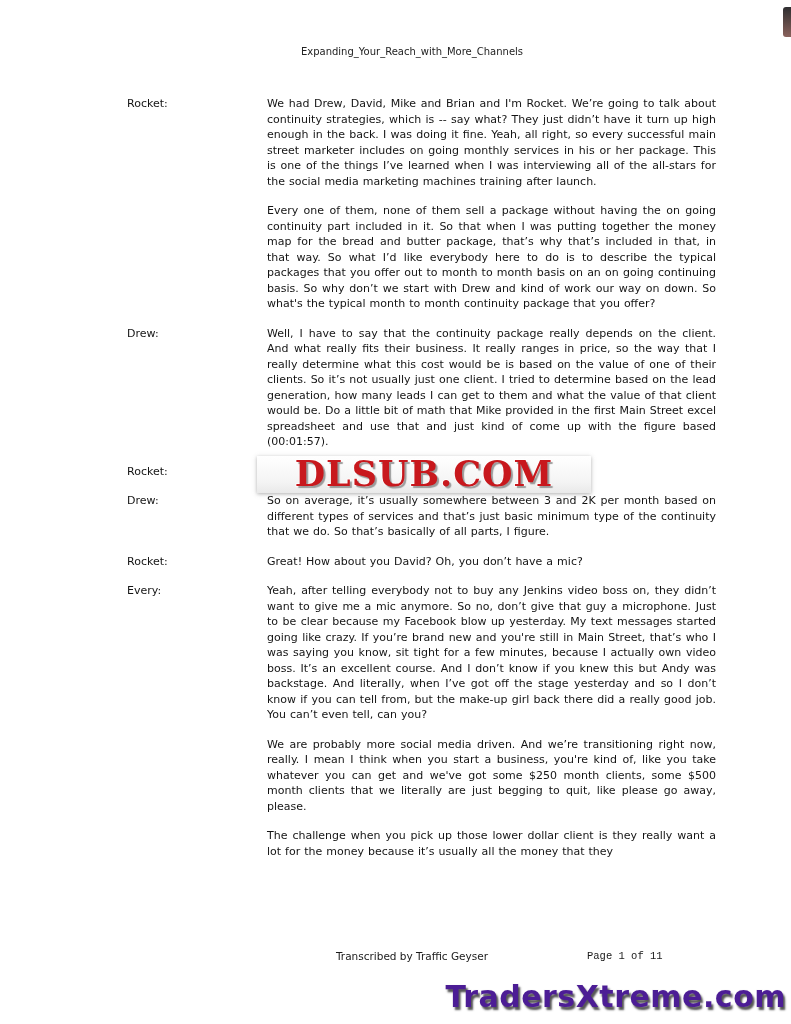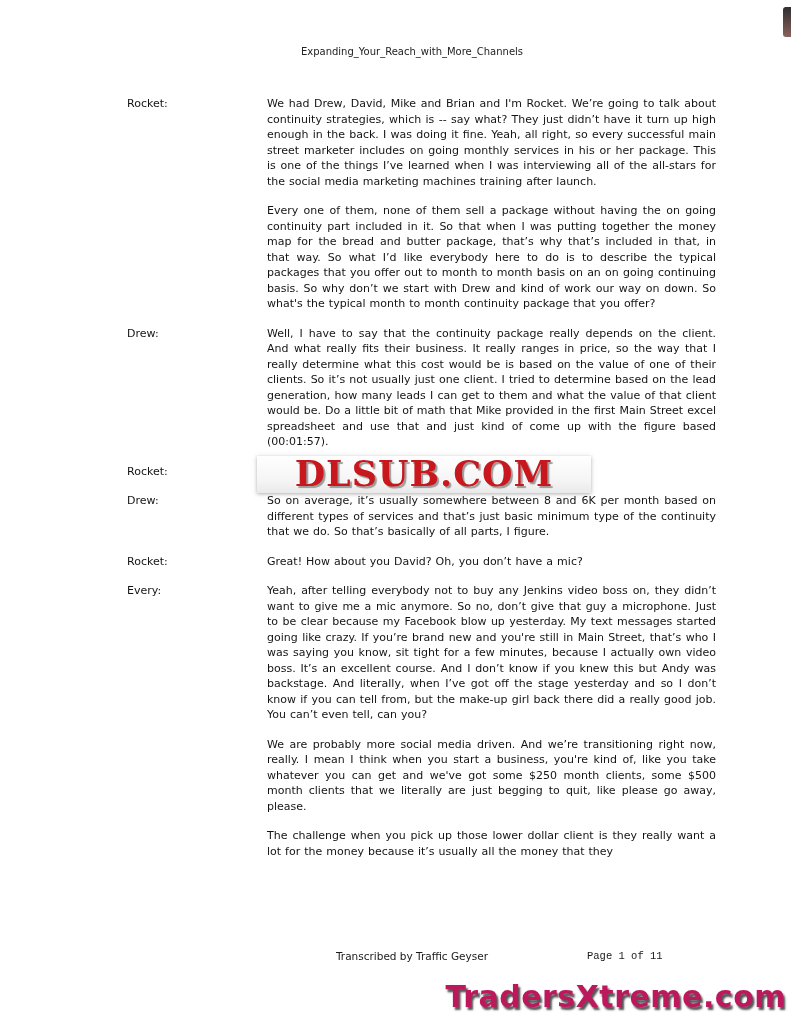--- a/index.html
+++ b/index.html
@@ -49,21 +49,21 @@
   }
 
   
   .footer { position:absolute; left:92px; top:950px; width:640px; font-size:10.5px; color:#1a1a1a;text-align:center; }
   .footer-page { position:absolute; left:495px; top:0;font-family:Liberation Mono, monospace; }
 
   
   .traders {
     position:absolute; right:5px; bottom:10px;
     font-family:"DejaVu Sans", sans-serif; font-weight:bold;
-    font-size:30px; letter-spacing:0.5px; color:#be185d;
+    font-size:30px; letter-spacing:0.5px; color:#4c1d95;
     -webkit-text-stroke:1.5px #fbfbfb; paint-order:stroke fill;
     text-shadow:2px 3px 2px rgba(55,55,55,0.85);
   }
 </style>
 </head>
 <body>
 
 <div class="page">
 
   <div class="corner-frag"></div>
@@ -87,21 +87,21 @@
     </div>
 
     <div class="row">
       <div class="speaker">Rocket:</div>
       <div class="para">Yeah</div>
       <div class="dlsub">DLSUB.COM</div>
     </div>
 
     <div class="row">
       <div class="speaker">Drew:</div>
-      <div class="para">So on average, it’s usually somewhere between 8 and 6K per month based on different types of services and that’s just basic minimum type of the continuity that we do.  So that’s basically of all parts, I figure.</div>
+      <div class="para">So on average, it’s usually somewhere between 3 and 2K per month based on different types of services and that’s just basic minimum type of the continuity that we do.  So that’s basically of all parts, I figure.</div>
     </div>
 
     <div class="row">
       <div class="speaker">Rocket:</div>
       <div class="para">Great!  How about you David?  Oh, you don’t have a mic?</div>
     </div>
 
     <div class="row">
       <div class="speaker">Every:</div>
       <div class="para">Yeah, after telling everybody not to buy any Jenkins video boss on, they didn’t want to give me a mic anymore.  So no, don’t give that guy a microphone.  Just to be clear because my Facebook blow up yesterday.  My text messages started going like crazy.  If you’re brand new and you're still in Main Street, that’s who I was saying you know, sit tight for a few minutes, because I actually own video boss.  It’s an excellent course.  And I don’t know if you knew this but Andy was backstage.  And literally, when I’ve got off the stage yesterday and so I don’t know if you can tell from, but the make-up girl back there did a really good job.  You can’t even tell, can you?</div>

